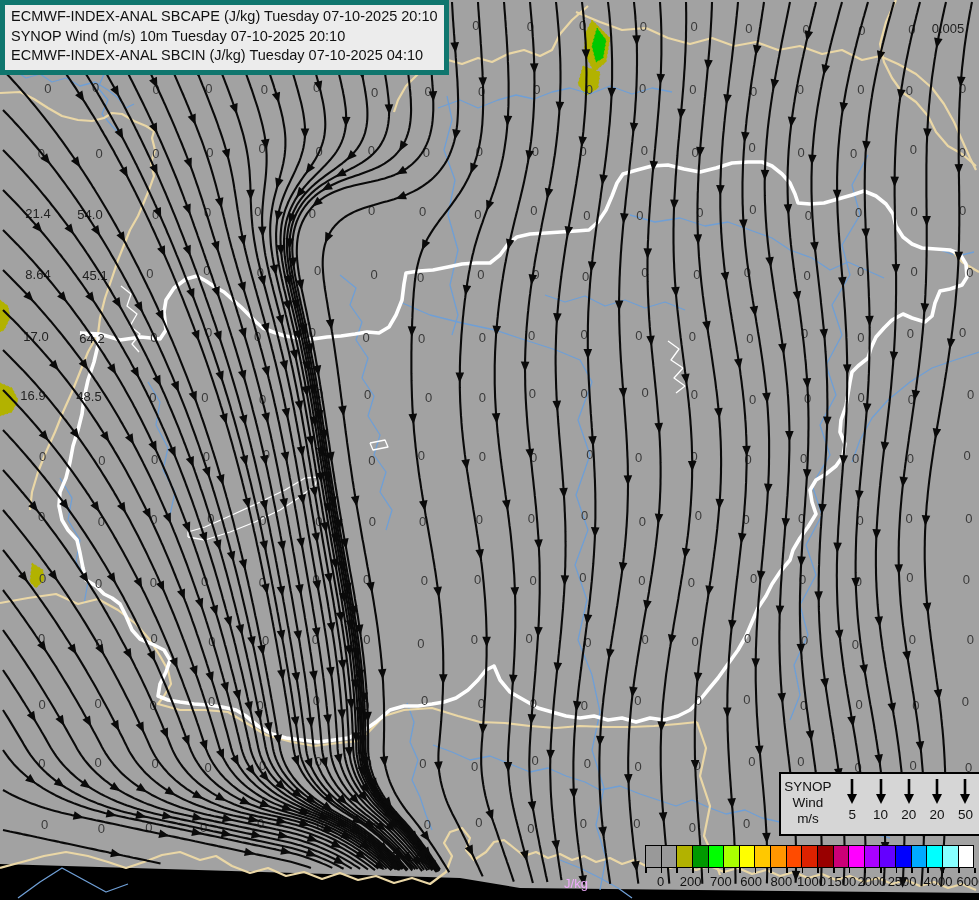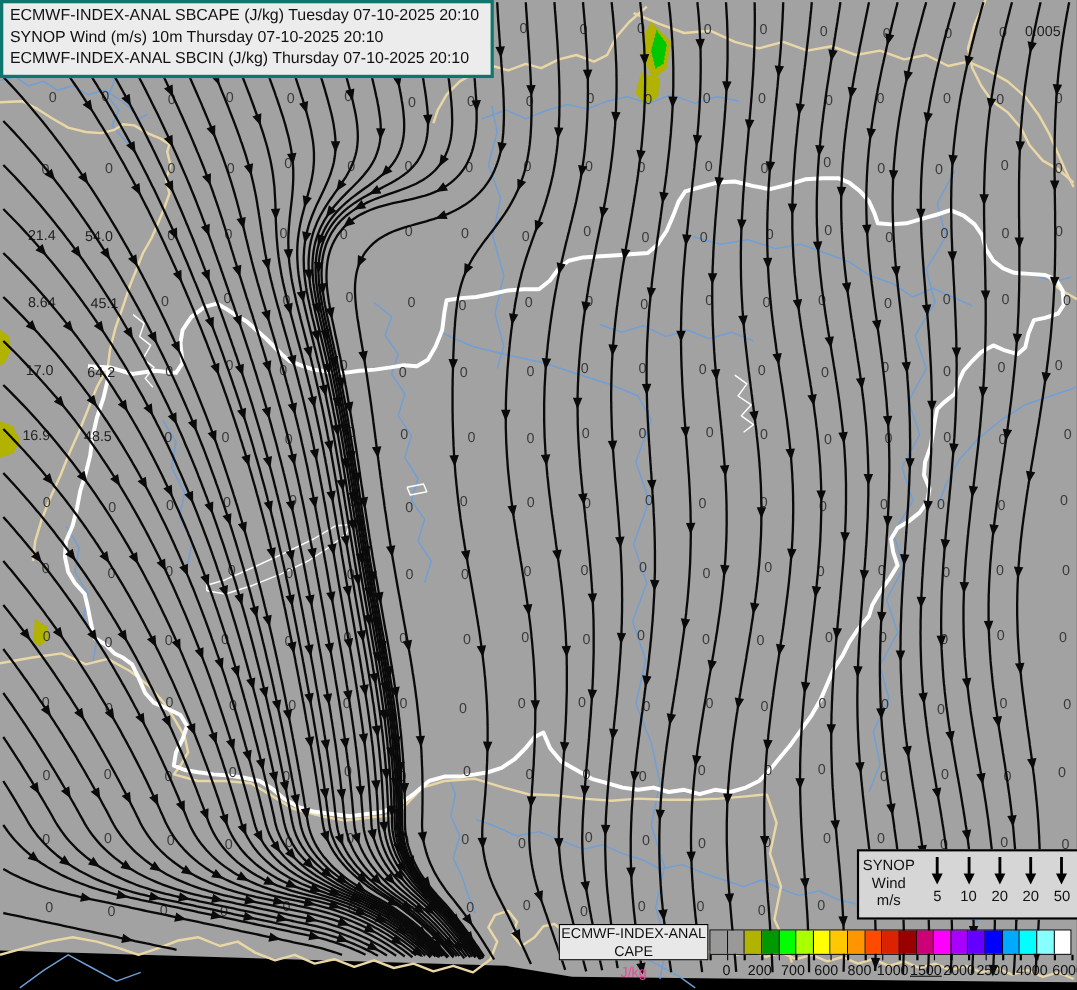--- a/index.html
+++ b/index.html
@@ -2,38 +2,38 @@
 <html><head>
 <meta charset="utf-8">
 <style>
   html,body{margin:0;padding:0;background:#888;}
   .stage{position:relative;width:979px;height:900px;overflow:hidden;background:#000;
          font-family:"Liberation Sans",sans-serif;}
   svg{position:absolute;left:0;top:0;}
   svg text{font-family:"Liberation Sans",sans-serif;}
 
   .title-box{position:absolute;left:0;top:0;width:449px;box-sizing:border-box;
-             background:#ececec;border:3px solid #0f766e;padding:2px 6px 4px 6px;}
+             background:#ececec;border:5px solid #0f766e;padding:2px 6px 4px 6px;}
   .title-box div{font-size:14.5px;line-height:19.5px;color:#111;white-space:nowrap;}
 
   .synop-box{position:absolute;left:779px;top:772px;width:236px;height:64px;box-sizing:border-box;
              background:#d6d6d6;border:2px solid #000;display:flex;}
   .synop-title{width:54px;padding-top:5px;text-align:center;}
   .synop-title div{font-size:13.5px;line-height:16px;color:#111;}
   .synop-arrows{flex:1;display:flex;justify-content:space-evenly;padding:4px 2px 2px 0;}
   .synop-col{display:flex;flex-direction:column;align-items:center;width:22px;}
   .synop-col svg{position:static;}
   .synop-speed{font-size:13.5px;color:#111;margin-top:2px;}
 
   .cape-legend{position:absolute;left:508px;top:838px;width:471px;height:62px;}
   .cape-label-box{position:absolute;left:0;top:2px;width:136px;height:33px;box-sizing:border-box;
                   background:#e8e8e8;border:1px solid #000;text-align:center;}
   .cape-label-box div{font-size:13px;line-height:15.5px;color:#111;}
   .cape-unit{position:absolute;left:0;top:38px;width:136px;text-align:center;
-             font-size:13px;color:#ec4899;}
+             font-size:13px;color:#f0abfc;}
   .cape-bar{position:absolute;left:137px;top:7px;width:329px;height:23px;display:flex;
             border:1px solid #000;box-sizing:border-box;}
   .cape-cell{flex:1;border-right:1.5px solid #000;}
   .cape-cell:last-child{border-right:none;}
   .cape-ticks{position:absolute;left:137px;top:30px;width:329px;height:6px;}
   .cape-tick{position:absolute;top:0;width:1.5px;height:5px;background:#000;}
   .cape-numbers{position:absolute;left:137px;top:36px;width:334px;height:16px;}
   .cape-num{position:absolute;top:0;transform:translateX(-50%);font-size:13px;color:#111;
             white-space:nowrap;}
 </style>
@@ -396,22 +396,22 @@
         <path d="M3,710 L 4.9,713 L 6.7,715.9 L 8.6,718.9 L 10.4,721.9 L 12.2,724.9 L 14,727.9 L 15.8,730.9 L 17.6,733.9 L 19.4,736.9 L 21.2,739.9 L 23,742.9 L 24.7,745.9 L 26.5,748.9 L 28.4,751.9 L 30.4,754.8 L 32.5,757.6 L 34.6,760.4 L 36.9,763 L 39.2,765.7 L 41.6,768.2 L 44.1,770.7 L 46.6,773.1 L 49.2,775.4 L 51.9,777.7 L 54.6,779.8 L 57.4,781.9 L 60.3,784 L 63.2,786 L 66.1,787.9 L 69.1,789.7 L 72.1,791.5 L 75.2,793.2 L 78.3,794.8 L 81.4,796.4 L 84.5,797.9 L 87.7,799.4 L 90.9,800.8 L 94.2,802.1 L 97.4,803.4 L 100.7,804.6 L 104,805.8 L 107.3,806.9 L 110.6,808 L 114,809 L 117.3,810 L 120.7,811 L 124.1,811.9 L 127.5,812.8 L 130.9,813.6 L 134.3,814.4 L 137.7,815.1 L 141.1,815.9 L 144.5,816.6 L 148,817.3 L 151.4,818.1 L 154.8,818.8 L 158.2,819.5 L 161.7,820.2 L 165.1,821 L 168.5,821.7 L 171.9,822.4 L 175.4,823.1 L 178.8,823.9 L 182.2,824.6 L 185.6,825.3 L 189,826.1 L 192.5,826.8 L 195.9,827.5 L 199.3,828.2 L 202.7,829 L 206.2,829.7 L 209.6,830.4 L 213,831.2 L 216.4,831.9 L 219.9,832.6 L 223.3,833.3 L 226.7,834.1 L 230.1,834.8 L 233.6,835.5 L 237,836.2 L 240.4,837 L 243.8,837.7 L 247.2,838.4 L 250.7,839.2 L 254.1,839.9 L 257.5,840.6 L 260.9,841.3 L 264.4,842.1 L 267.8,842.8 L 271.2,843.5 L 274.6,844.3 L 278.1,845 L 281.5,845.7 L 284.9,846.5 L 288.3,847.3 L 291.7,848.1 L 295.1,849 L 298.5,850 L 301.8,851 L 305.1,852 L 308.5,853.2 L 311.8,854.3 L 315,855.5 L 318.3,856.8 L 321.5,858.1 L 324.8,859.5 L 328,860.9 L 331.1,862.4 L 334.3,864 L 337.4,865.5 L 340.5,867.2 L 343.6,868.8" fill="none" stroke="#0a0a0a" stroke-width="2.1" stroke-linejoin="round"></path>
         <path d="M3,750 L 5,752.9 L 7,755.7 L 9.1,758.5 L 11.3,761.2 L 13.6,763.9 L 16,766.4 L 18.5,769 L 21,771.4 L 23.6,773.7 L 26.2,776 L 28.9,778.3 L 31.7,780.4 L 34.5,782.5 L 37.3,784.5 L 40.3,786.4 L 43.2,788.3 L 46.2,790.1 L 49.3,791.9 L 52.3,793.5 L 55.4,795.2 L 58.6,796.7 L 61.7,798.2 L 64.9,799.6 L 68.1,801 L 71.4,802.3 L 74.6,803.6 L 77.9,804.8 L 81.2,806 L 84.5,807.1 L 87.9,808.2 L 91.2,809.2 L 94.6,810.2 L 97.9,811.1 L 101.3,812 L 104.7,812.9 L 108.1,813.7 L 111.5,814.5 L 115,815.2 L 118.4,816 L 121.8,816.7 L 125.2,817.4 L 128.6,818.2 L 132.1,818.9 L 135.5,819.6 L 138.9,820.3 L 142.3,821.1 L 145.8,821.8 L 149.2,822.5 L 152.6,823.2 L 156,824 L 159.5,824.7 L 162.9,825.4 L 166.3,826.2 L 169.7,826.9 L 173.2,827.6 L 176.6,828.3 L 180,829.1 L 183.4,829.8 L 186.8,830.5 L 190.3,831.3 L 193.7,832 L 197.1,832.7 L 200.5,833.4 L 204,834.2 L 207.4,834.9 L 210.8,835.6 L 214.2,836.3 L 217.7,837.1 L 221.1,837.8 L 224.5,838.5 L 227.9,839.3 L 231.4,840 L 234.8,840.7 L 238.2,841.4 L 241.6,842.2 L 245,842.9 L 248.5,843.6 L 251.9,844.4 L 255.3,845.1 L 258.7,845.8 L 262.2,846.5 L 265.6,847.3 L 269,848 L 272.4,848.7 L 275.9,849.4 L 279.3,850.2 L 282.7,850.9 L 286.1,851.7 L 289.5,852.5 L 292.9,853.4 L 296.3,854.3 L 299.7,855.3 L 303,856.3 L 306.3,857.4 L 309.6,858.5 L 312.9,859.7 L 316.2,860.9 L 319.5,862.2 L 322.7,863.6 L 325.9,864.9 L 329.1,866.4 L 332.3,867.9" fill="none" stroke="#0a0a0a" stroke-width="2.1" stroke-linejoin="round"></path>
         <path d="M3,790 L 6,791.7 L 9.1,793.4 L 12.2,795 L 15.4,796.5 L 18.5,798 L 21.7,799.4 L 25,800.8 L 28.2,802.1 L 31.5,803.4 L 34.7,804.6 L 38,805.8 L 41.4,806.9 L 44.7,808 L 48,809 L 51.4,810 L 54.8,810.9 L 58.2,811.8 L 61.5,812.7 L 64.9,813.5 L 68.4,814.3 L 71.8,815.1 L 75.2,815.8 L 78.6,816.5 L 82,817.3 L 85.5,818 L 88.9,818.7 L 92.3,819.4 L 95.7,820.2 L 99.2,820.9 L 102.6,821.6 L 106,822.4 L 109.4,823.1 L 112.9,823.8 L 116.3,824.5 L 119.7,825.3 L 123.1,826 L 126.5,826.7 L 130,827.5 L 133.4,828.2 L 136.8,828.9 L 140.2,829.6 L 143.7,830.4 L 147.1,831.1 L 150.5,831.8 L 153.9,832.5 L 157.4,833.3 L 160.8,834 L 164.2,834.7 L 167.6,835.5 L 171.1,836.2 L 174.5,836.9 L 177.9,837.6 L 181.3,838.4 L 184.7,839.1 L 188.2,839.8 L 191.6,840.5 L 195,841.3 L 198.4,842 L 201.9,842.7 L 205.3,843.5 L 208.7,844.2 L 212.1,844.9 L 215.6,845.6 L 219,846.4 L 222.4,847.1 L 225.8,847.8 L 229.3,848.6 L 232.7,849.3 L 236.1,850 L 239.5,850.7 L 242.9,851.5 L 246.4,852.2 L 249.8,852.9 L 253.2,853.6 L 256.6,854.4 L 260.1,855.1 L 263.5,855.8 L 266.9,856.6 L 270.3,857.3 L 273.8,858 L 277.2,858.7 L 280.6,859.5 L 284,860.2 L 287.4,861 L 290.8,861.8 L 294.2,862.7 L 297.6,863.7 L 300.9,864.7 L 304.3,865.7 L 307.6,866.8 L 310.9,868" fill="none" stroke="#0a0a0a" stroke-width="2.1" stroke-linejoin="round"></path>
         <path d="M3,830 L 6.4,830.7 L 9.8,831.5 L 13.3,832.2 L 16.7,832.9 L 20.1,833.6 L 23.5,834.4 L 27,835.1 L 30.4,835.8 L 33.8,836.5 L 37.2,837.3 L 40.7,838 L 44.1,838.7 L 47.5,839.5 L 50.9,840.2 L 54.4,840.9 L 57.8,841.6 L 61.2,842.4 L 64.6,843.1 L 68,843.8 L 71.5,844.6 L 74.9,845.3 L 78.3,846 L 81.7,846.7 L 85.2,847.5 L 88.6,848.2 L 92,848.9 L 95.4,849.6 L 98.9,850.4 L 102.3,851.1 L 105.7,851.8 L 109.1,852.6 L 112.6,853.3 L 116,854 L 119.4,854.7 L 122.8,855.5 L 126.2,856.2 L 129.7,856.9 L 133.1,857.7 L 136.5,858.4 L 139.9,859.1 L 143.4,859.8 L 146.8,860.6 L 150.2,861.3 L 153.6,862 L 157.1,862.7 L 160.5,863.5" fill="none" stroke="#0a0a0a" stroke-width="2.1" stroke-linejoin="round"></path>
         <path d="M33.9,30.3 L23.9,24.8 L30.6,19.4 Z M84.4,101.7 L75.1,95.2 L82.3,90.5 Z M127.8,177.6 L119.1,170.3 L126.8,166.3 Z M165.2,256.7 L157.1,248.8 L164.9,245.3 Z M199.0,341.2 L191.3,332.8 L199.4,329.8 Z M226.5,424.2 L219.4,415.4 L227.6,412.9 Z M249.0,508.8 L242.3,499.6 L250.7,497.6 Z M267.3,594.3 L261.1,584.9 L269.5,583.2 Z M283.1,680.4 L277.1,670.8 L285.6,669.3 Z M298.6,766.3 L291.1,757.8 L299.2,755.0 Z M362.8,824.1 L351.7,822.0 L356.4,814.8 Z M79.5,63.7 L70.1,57.2 L77.3,52.6 Z M123.4,139.4 L114.6,132.1 L122.2,128.1 Z M161.2,218.2 L153.0,210.4 L160.9,206.9 Z M194.1,299.3 L186.3,291.0 L194.4,288.0 Z M222.8,382.0 L215.5,373.3 L223.7,370.6 Z M246.6,466.2 L239.8,457.1 L248.1,454.9 Z M265.9,551.5 L259.5,542.1 L267.9,540.3 Z M282.8,640.9 L276.7,631.3 L285.2,629.8 Z M296.5,727.3 L290.8,717.5 L299.3,716.3 Z M334.4,802.7 L323.7,798.9 L329.4,792.5 Z M402.5,857.2 L392.1,852.7 L398.3,846.7 Z M119.1,96.5 L110.3,89.4 L117.9,85.3 Z M157.6,175.1 L149.4,167.3 L157.2,163.8 Z M190.5,256.1 L182.8,247.9 L190.8,244.8 Z M221.0,341.9 L213.6,333.3 L221.7,330.6 Z M245.8,425.8 L239.0,416.8 L247.3,414.5 Z M266.0,510.9 L259.6,501.5 L268.0,499.7 Z M282.7,596.8 L276.6,587.3 L285.1,585.7 Z M297.4,683.1 L291.5,673.3 L300.0,672.0 Z M311.9,769.1 L304.3,760.7 L312.3,757.8 Z M374.9,828.5 L364.0,825.5 L369.2,818.7 Z M118.5,55.4 L109.7,48.2 L117.3,44.1 Z M157.3,133.8 L149.0,126.1 L156.8,122.5 Z M190.3,214.8 L182.6,206.4 L190.7,203.5 Z M219.1,297.5 L211.6,288.9 L219.8,286.1 Z M245.0,381.0 L238.0,372.1 L246.3,369.7 Z M266.4,465.8 L259.9,456.6 L268.3,454.7 Z M283.6,551.6 L277.4,542.1 L285.9,540.5 Z M299.4,641.2 L293.5,631.6 L301.9,630.2 Z M311.6,727.9 L306.1,717.9 L314.6,717.0 Z M347.3,804.4 L336.7,800.3 L342.7,794.1 Z M412.4,862.6 L402.2,857.5 L408.7,851.8 Z M157.5,88.1 L149.1,80.4 L156.9,76.8 Z M191.5,168.7 L183.7,160.4 L191.8,157.4 Z M218.4,252.0 L211.2,243.2 L219.4,240.7 Z M245.5,338.8 L238.4,330.0 L246.6,327.5 Z M268.0,423.4 L261.4,414.2 L269.8,412.2 Z M285.6,509.1 L279.5,499.6 L287.9,498.0 Z M301.1,595.2 L295.1,585.6 L303.6,584.1 Z M314.8,681.6 L309.1,671.8 L317.7,670.6 Z M326.6,768.2 L319.4,759.3 L327.7,756.9 Z M386.1,831.0 L375.4,827.4 L381.0,820.9 Z M160.8,44.7 L152.4,37.0 L160.2,33.4 Z M195.6,125.0 L187.7,116.8 L195.7,113.6 Z M221.7,208.4 L215.0,199.2 L223.4,197.2 Z M244.8,292.8 L237.6,283.9 L245.9,281.5 Z M268.4,377.0 L261.6,367.9 L270.0,365.8 Z M287.0,462.5 L280.7,453.0 L289.2,451.4 Z M302.5,548.6 L296.5,539.0 L304.9,537.5 Z M317.8,638.3 L311.9,628.6 L320.4,627.3 Z M328.5,725.2 L323.2,715.1 L331.8,714.3 Z M359.4,804.1 L349.1,799.3 L355.4,793.4 Z M421.1,865.7 L411.2,860.2 L417.9,854.8 Z M199.4,77.4 L191.4,69.4 L199.3,66.1 Z M228.7,159.8 L221.8,150.8 L230.1,148.5 Z M244.3,245.9 L237.9,236.5 L246.3,234.7 Z M268.0,333.7 L261.1,324.7 L269.4,322.5 Z M287.9,418.9 L281.6,409.5 L290.0,407.8 Z M303.6,505.0 L297.6,495.4 L306.0,493.9 Z M318.6,591.2 L312.5,581.6 L321.0,580.1 Z M331.7,677.7 L326.1,667.8 L334.6,666.7 Z M340.3,764.7 L334.0,755.3 L342.5,753.5 Z M395.1,831.5 L384.6,827.4 L390.5,821.2 Z M237.0,114.3 L229.5,105.8 L237.6,103.0 Z M250.8,200.2 L246.2,189.9 L254.8,189.6 Z M264.6,286.4 L257.8,277.3 L266.1,275.2 Z M286.2,371.2 L279.6,361.9 L288.0,360.0 Z M302.8,457.1 L296.7,447.5 L305.2,446.0 Z M317.5,543.3 L311.5,533.7 L319.9,532.3 Z M332.6,633.1 L326.8,623.4 L335.3,622.0 Z M342.5,720.0 L337.4,709.8 L346.0,709.2 Z M367.5,801.4 L357.7,795.7 L364.5,790.5 Z M426.7,865.6 L416.9,859.8 L423.8,854.7 Z M243.1,65.7 L235.4,57.4 L243.5,54.4 Z M266.5,149.8 L260.9,139.9 L269.5,138.8 Z M262.8,237.1 L257.9,226.8 L266.5,226.4 Z M282.5,325.8 L275.8,316.7 L284.1,314.6 Z M300.9,411.4 L294.8,401.8 L303.2,400.2 Z M315.6,497.6 L309.6,488.0 L318.1,486.6 Z M330.4,583.9 L324.3,574.2 L332.8,572.8 Z M343.5,670.4 L337.9,660.5 L346.5,659.4 Z M349.7,757.6 L344.6,747.5 L353.2,746.8 Z M398.6,828.3 L388.1,823.9 L394.2,817.9 Z M279.0,103.1 L271.9,94.3 L280.1,91.8 Z M276.5,188.9 L275.2,177.6 L283.5,180.0 Z M276.1,275.3 L269.7,265.9 L278.2,264.2 Z M296.3,360.5 L289.9,351.1 L298.3,349.3 Z M312.0,446.5 L306.0,436.9 L314.5,435.5 Z M326.3,532.9 L320.3,523.2 L328.8,521.8 Z M341.6,622.6 L335.7,612.9 L344.2,611.5 Z M351.6,709.5 L346.5,699.3 L355.1,698.7 Z M369.0,793.6 L360.0,786.8 L367.4,782.4 Z M426.4,859.6 L416.6,853.8 L423.5,848.6 Z M286.8,53.8 L279.6,45.1 L287.8,42.5 Z M305.0,139.0 L300.7,128.5 L309.3,128.5 Z M276.8,221.4 L274.7,210.3 L283.2,212.0 Z M289.5,311.1 L282.8,301.9 L291.2,299.8 Z M307.4,396.7 L301.3,387.1 L309.8,385.6 Z M321.6,483.0 L315.7,473.3 L324.2,472.0 Z M336.2,569.3 L330.2,559.7 L338.7,558.2 Z M349.9,655.7 L344.3,645.9 L352.8,644.7 Z M356.3,742.9 L351.7,732.6 L360.3,732.3 Z M393.9,818.9 L383.5,814.5 L389.6,808.4 Z M320.7,91.7 L313.9,82.6 L322.2,80.4 Z M305.6,174.0 L308.0,162.9 L315.1,167.8 Z M281.3,255.4 L276.3,245.2 L284.9,244.7 Z M299.8,340.9 L293.3,331.6 L301.7,329.8 Z M315.5,427.0 L309.6,417.3 L318.1,415.9 Z M329.4,513.4 L323.4,503.7 L331.9,502.3 Z M344.9,603.1 L338.9,593.4 L347.4,592.0 Z M356.2,689.8 L351.0,679.7 L359.6,679.0 Z M364.6,776.5 L357.4,767.8 L365.6,765.2 Z M418.4,845.1 L408.4,839.6 L415.1,834.2 Z M331.2,41.5 L324.5,32.2 L332.9,30.2 Z M345.9,127.3 L341.9,116.7 L350.5,116.9 Z M296.2,197.7 L299.0,186.7 L305.9,191.9 Z M290.0,286.0 L283.7,276.6 L292.1,274.9 Z M308.5,371.6 L302.3,362.1 L310.8,360.4 Z M322.7,457.9 L316.8,448.2 L325.3,446.9 Z M336.9,544.2 L330.9,534.6 L339.4,533.2 Z M351.5,630.5 L345.7,620.8 L354.2,619.5 Z M360.0,717.5 L355.2,707.3 L363.8,706.8 Z M380.4,800.6 L371.0,794.2 L378.2,789.5 Z M437.7,871.1 L428.3,864.8 L435.4,860.0 Z M363.1,79.5 L356.8,70.1 L365.3,68.4 Z M346.4,160.4 L350.7,149.9 L356.8,155.9 Z M289.0,223.7 L288.5,212.4 L296.6,215.3 Z M297.9,310.1 L291.4,300.8 L299.8,298.9 Z M314.8,395.9 L308.8,386.3 L317.3,384.8 Z M328.4,482.4 L322.5,472.7 L331.0,471.3 Z M343.7,572.1 L337.6,562.5 L346.1,561.0 Z M357.1,658.5 L351.5,648.6 L360.1,647.6 Z M362.4,745.8 L357.9,735.4 L366.5,735.3 Z M400.8,821.6 L390.4,817.1 L396.5,811.1 Z M389.3,114.9 L384.6,104.5 L393.2,104.2 Z M335.4,176.7 L342.8,168.1 L346.7,175.8 Z M289.3,248.9 L285.5,238.2 L294.1,238.6 Z M305.4,334.8 L299.0,325.4 L307.4,323.6 Z M320.7,421.0 L314.8,411.3 L323.3,409.9 Z M334.2,507.4 L328.2,497.7 L336.7,496.3 Z M349.2,593.6 L343.1,584.0 L351.6,582.5 Z M361.0,680.3 L355.7,670.2 L364.3,669.4 Z M366.3,767.5 L360.3,757.9 L368.7,756.4 Z M418.2,841.3 L408.3,835.9 L415.0,830.5 Z M407.3,66.6 L401.7,56.7 L410.2,55.6 Z M399.1,151.5 L400.7,140.3 L408.1,144.6 Z M321.6,190.6 L328.7,181.8 L332.9,189.3 Z M293.8,268.2 L288.4,258.2 L297.0,257.3 Z M311.4,353.9 L305.2,344.4 L313.6,342.8 Z M325.5,440.3 L319.7,430.5 L328.2,429.2 Z M339.9,530.1 L333.9,520.5 L342.4,519.0 Z M354.8,616.3 L348.9,606.7 L357.4,605.3 Z M364.4,703.3 L359.5,693.1 L368.0,692.5 Z M376.7,788.9 L368.4,781.2 L376.2,777.5 Z M430.8,857.5 L421.2,851.4 L428.2,846.4 Z M433.4,101.7 L428.6,91.4 L437.2,91.0 Z M396.0,174.6 L403.0,165.7 L407.3,173.2 Z M312.0,206.7 L317.3,196.7 L322.9,203.3 Z M301.9,290.3 L295.7,280.8 L304.2,279.2 Z M318.8,376.1 L312.7,366.5 L321.2,365.1 Z M331.9,462.6 L326.1,452.9 L334.6,451.6 Z M346.2,549.0 L340.1,539.4 L348.6,537.9 Z M360.7,635.2 L354.9,625.5 L363.4,624.2 Z M367.9,722.4 L363.3,712.1 L371.9,711.8 Z M391.8,807.6 L382.2,801.7 L389.1,796.6 Z M455.5,52.9 L450.4,42.7 L459.0,42.1 Z M454.8,140.1 L452.3,129.0 L460.8,130.5 Z M395.6,198.9 L403.9,191.1 L406.9,199.2 Z M324.9,243.2 L325.4,231.8 L333.2,235.5 Z M331.7,329.9 L325.8,320.3 L334.3,318.9 Z M343.7,416.6 L338.1,406.7 L346.7,405.6 Z M356.8,506.7 L350.9,497.0 L359.4,495.6 Z M372.2,592.8 L366.1,583.2 L374.6,581.7 Z M382.9,679.6 L377.9,669.4 L386.4,668.8 Z M385.2,767.0 L379.7,757.1 L388.2,756.0 Z M429.7,841.5 L420.1,835.4 L427.2,830.4 Z M483.1,87.8 L478.4,77.5 L487.0,77.2 Z M470.5,173.7 L470.3,162.4 L478.3,165.5 Z M421.8,250.3 L422.4,239.0 L430.2,242.7 Z M411.7,336.9 L407.7,326.3 L416.3,326.6 Z M413.5,424.4 L408.5,414.2 L417.1,413.6 Z M425.0,511.1 L419.0,501.4 L427.5,500.0 Z M439.0,597.4 L433.3,587.6 L441.9,586.5 Z M443.1,684.8 L439.0,674.2 L447.6,674.3 Z M439.0,772.1 L434.1,761.9 L442.7,761.3 Z M473.2,856.0 L464.8,848.3 L472.6,844.6 Z M507.3,126.3 L503.7,115.6 L512.3,116.1 Z M486.6,211.0 L486.1,199.7 L494.2,202.6 Z M465.4,295.7 L462.7,284.7 L471.2,285.9 Z M459.7,382.9 L455.5,372.4 L464.1,372.5 Z M467.0,470.1 L461.3,460.2 L469.8,459.1 Z M481.1,560.0 L475.4,550.1 L483.9,549.0 Z M486.7,647.2 L482.3,636.7 L490.9,636.7 Z M482.5,734.6 L478.9,723.8 L487.5,724.4 Z M492.8,820.6 L485.4,812.0 L493.6,809.3 Z M534.4,73.8 L529.9,63.5 L538.5,63.2 Z M528.2,161.0 L525.5,150.0 L534.0,151.3 Z M508.0,249.7 L506.0,238.5 L514.4,240.4 Z M496.0,336.3 L492.5,325.5 L501.1,326.2 Z M496.8,423.7 L491.7,413.6 L500.3,413.0 Z M507.7,510.6 L502.0,500.7 L510.6,499.6 Z M515.2,597.7 L510.5,587.4 L519.1,587.0 Z M512.7,685.1 L509.0,674.4 L517.6,674.9 Z M508.3,772.5 L503.7,762.1 L512.3,761.9 Z M527.0,861.4 L520.2,852.3 L528.5,850.1 Z M559.3,112.3 L555.6,101.6 L564.2,102.0 Z M547.1,198.9 L544.8,187.8 L553.3,189.4 Z M531.3,284.9 L528.6,273.9 L537.1,275.2 Z M525.0,372.1 L520.8,361.6 L529.4,361.7 Z M530.9,459.4 L525.5,449.4 L534.1,448.5 Z M539.1,550.0 L534.2,539.8 L542.8,539.3 Z M537.9,637.5 L534.2,626.7 L542.8,627.2 Z M531.1,724.7 L527.6,713.9 L536.2,714.5 Z M533.4,811.9 L527.7,802.1 L536.2,800.9 Z M586.3,59.8 L581.6,49.5 L590.2,49.2 Z M581.6,147.1 L578.5,136.2 L587.0,137.2 Z M567.1,237.0 L564.6,225.9 L573.1,227.3 Z M556.7,323.8 L553.1,313.0 L561.7,313.6 Z M557.4,411.2 L552.5,401.0 L561.1,400.5 Z M564.2,498.5 L559.2,488.3 L567.8,487.7 Z M564.5,585.9 L560.7,575.2 L569.2,575.6 Z M556.8,673.1 L553.6,662.2 L562.1,663.1 Z M550.2,760.3 L546.3,749.7 L554.9,750.0 Z M557.1,851.0 L551.4,841.1 L559.9,840.0 Z M611.4,98.3 L607.5,87.7 L616.1,88.0 Z M602.2,185.3 L599.4,174.3 L607.9,175.5 Z M591.1,272.1 L587.9,261.2 L596.4,262.1 Z M588.0,359.5 L583.5,349.1 L592.1,348.9 Z M593.2,446.8 L588.2,436.6 L596.7,436.1 Z M594.9,537.8 L590.9,527.1 L599.5,527.4 Z M586.8,624.9 L583.8,613.9 L592.3,615.0 Z M576.2,711.7 L573.0,700.8 L581.6,701.7 Z M574.0,799.1 L569.3,788.8 L577.9,788.5 Z M584.3,886.0 L578.4,876.3 L586.9,874.9 Z M636.9,45.9 L632.2,35.6 L640.8,35.2 Z M633.1,133.3 L629.8,122.4 L638.3,123.2 Z M623.4,223.7 L620.1,212.9 L628.7,213.7 Z M619.1,311.1 L614.8,300.6 L623.4,300.6 Z M623.8,398.5 L618.7,388.3 L627.2,387.7 Z M628.0,485.8 L623.6,475.4 L632.2,475.3 Z M621.9,573.1 L618.9,562.1 L627.4,563.1 Z M608.7,659.6 L606.1,648.5 L614.6,649.8 Z M599.7,746.5 L596.0,735.8 L604.5,736.3 Z M603.7,837.4 L598.3,827.4 L606.9,826.5 Z M660.3,84.4 L656.5,73.8 L665.1,74.2 Z M652.9,171.6 L649.6,160.8 L658.1,161.6 Z M647.5,258.9 L643.5,248.3 L652.1,248.5 Z M651.5,346.3 L646.3,336.2 L654.8,335.5 Z M659.5,433.4 L654.4,423.3 L663.0,422.7 Z M658.2,524.3 L654.7,513.5 L663.3,514.2 Z M645.7,610.9 L643.2,599.8 L651.7,601.3 Z M632.1,697.4 L629.2,686.4 L637.7,687.5 Z M628.6,784.7 L624.0,774.3 L632.6,774.1 Z M636.8,871.8 L631.3,861.9 L639.8,860.8 Z M680.6,119.3 L677.2,108.5 L685.8,109.2 Z M673.9,210.1 L670.1,199.4 L678.7,199.7 Z M676.3,297.5 L671.1,287.3 L679.7,286.7 Z M686.7,384.3 L681.1,374.5 L689.6,373.4 Z M692.2,471.6 L687.9,461.1 L696.5,461.1 Z M684.7,558.7 L681.9,547.7 L690.4,548.9 Z M670.5,645.0 L667.9,634.0 L676.4,635.4 Z M661.1,732.0 L657.4,721.3 L666.0,721.7 Z M663.8,822.9 L658.7,812.8 L667.3,812.1 Z M707.6,70.3 L704.2,59.5 L712.8,60.3 Z M699.6,157.5 L696.1,146.7 L704.7,147.3 Z M698.3,244.9 L693.6,234.6 L702.1,234.3 Z M708.0,331.8 L702.2,322.1 L710.7,320.8 Z M719.4,418.6 L714.1,408.5 L722.7,407.7 Z M719.1,509.5 L715.5,498.7 L724.1,499.3 Z M708.1,596.3 L705.4,585.3 L713.9,586.5 Z M697.1,683.1 L693.8,672.2 L702.4,673.0 Z M695.4,770.5 L690.8,760.1 L699.3,759.9 Z M701.0,857.8 L696.1,847.6 L704.7,847.0 Z M726.3,104.8 L723.3,93.9 L731.8,94.9 Z M720.2,195.6 L716.1,185.0 L724.7,185.2 Z M726.3,282.8 L720.7,272.9 L729.2,271.8 Z M739.9,369.2 L734.0,359.5 L742.5,358.2 Z M746.7,456.4 L742.2,446.0 L750.8,445.8 Z M741.2,543.7 L738.0,532.8 L746.6,533.7 Z M731.3,630.6 L728.1,619.7 L736.6,620.6 Z M727.4,718.0 L723.0,707.5 L731.6,707.5 Z M732.4,808.8 L727.3,798.7 L735.9,798.1 Z M755.6,55.8 L753.0,44.8 L761.5,46.1 Z M744.4,142.6 L741.1,131.8 L749.6,132.5 Z M743.9,230.0 L739.0,219.8 L747.6,219.3 Z M755.5,316.7 L749.6,307.1 L758.1,305.7 Z M767.3,403.4 L762.1,393.3 L770.7,392.5 Z M767.7,494.3 L764.0,483.6 L772.6,484.1 Z M760.2,581.5 L756.9,570.6 L765.5,571.4 Z M755.6,668.8 L751.4,658.3 L760.0,658.4 Z M760.1,756.2 L754.9,746.1 L763.5,745.4 Z M766.9,843.4 L762.1,833.1 L770.7,832.7 Z M773.1,89.9 L770.6,78.8 L779.1,80.2 Z M764.7,180.4 L760.7,169.8 L769.3,170.0 Z M770.9,267.6 L765.3,257.8 L773.8,256.7 Z M783.8,354.2 L778.1,344.3 L786.6,343.2 Z M789.5,441.4 L785.1,430.9 L793.7,430.9 Z M785.0,528.8 L781.6,518.0 L790.1,518.6 Z M779.6,616.1 L775.7,605.5 L784.3,605.8 Z M782.5,703.5 L777.4,693.4 L786.0,692.7 Z M792.6,793.9 L787.2,784.0 L795.8,783.1 Z M795.7,881.3 L791.7,870.7 L800.3,870.9 Z M806.5,41.4 L804.7,30.2 L813.1,32.1 Z M790.8,127.4 L787.8,116.4 L796.4,117.5 Z M788.4,214.8 L783.7,204.5 L792.2,204.1 Z M798.4,301.7 L792.7,291.9 L801.2,290.7 Z M807.6,388.7 L802.6,378.5 L811.2,377.9 Z M806.7,479.6 L802.9,468.9 L811.5,469.4 Z M801.0,566.9 L797.3,556.2 L805.9,556.7 Z M801.3,654.4 L796.5,644.1 L805.1,643.7 Z M811.5,741.3 L805.7,731.5 L814.2,730.3 Z M821.0,828.2 L816.1,818.0 L824.7,817.5 Z M823.5,75.2 L821.6,64.0 L830.0,65.9 Z M811.8,165.3 L808.1,154.6 L816.6,155.1 Z M815.4,252.7 L810.1,242.6 L818.7,241.8 Z M824.7,339.7 L819.5,329.6 L828.0,328.8 Z M827.0,427.1 L823.0,416.5 L831.6,416.7 Z M821.8,514.4 L818.2,503.7 L826.8,504.3 Z M818.7,601.9 L814.3,591.4 L822.9,591.3 Z M826.0,689.0 L820.3,679.2 L828.9,678.0 Z M839.7,779.0 L834.0,769.1 L842.6,768.0 Z M844.4,866.3 L840.2,855.7 L848.8,855.8 Z M842.2,113.0 L839.6,101.9 L848.1,103.3 Z M837.2,200.2 L832.8,189.8 L841.4,189.7 Z M843.2,287.5 L838.0,277.4 L846.6,276.7 Z M847.3,374.9 L842.9,364.4 L851.5,364.3 Z M843.0,465.7 L839.5,454.9 L848.1,455.6 Z M837.2,553.0 L833.3,542.4 L841.9,542.7 Z M840.1,640.4 L834.9,630.4 L843.4,629.6 Z M853.3,726.9 L847.2,717.3 L855.7,715.8 Z M864.4,813.7 L859.3,803.5 L867.9,802.9 Z M878.7,61.5 L876.9,50.3 L885.2,52.3 Z M865.7,151.5 L862.2,140.7 L870.7,141.4 Z M866.2,239.0 L861.4,228.7 L870.0,228.3 Z M869.6,326.4 L865.2,316.0 L873.8,315.8 Z M866.4,413.8 L862.9,403.0 L871.5,403.7 Z M858.5,501.0 L855.1,490.1 L863.7,490.9 Z M855.9,588.4 L851.4,578.0 L860.0,577.8 Z M865.3,675.3 L859.4,665.6 L867.9,664.3 Z M880.1,765.1 L874.4,755.3 L882.9,754.1 Z M885.0,852.4 L880.8,841.9 L889.4,841.9 Z M899.8,99.9 L897.1,88.9 L905.6,90.1 Z M894.6,187.2 L890.4,176.6 L899.0,176.7 Z M896.1,274.6 L891.6,264.2 L900.2,264.1 Z M893.2,362.1 L889.7,351.3 L898.2,351.9 Z M883.7,452.6 L880.7,441.6 L889.2,442.6 Z M876.2,539.7 L872.4,529.0 L881.0,529.4 Z M879.8,627.1 L874.5,617.1 L883.0,616.2 Z M893.5,713.5 L887.5,703.9 L896.0,702.4 Z M903.7,800.3 L898.7,790.1 L907.3,789.6 Z M902.5,887.8 L898.8,877.1 L907.4,877.6 Z M936.4,48.5 L934.1,37.4 L942.6,39.0 Z M927.0,139.0 L923.2,128.3 L931.8,128.7 Z M926.7,226.5 L922.3,216.0 L930.9,215.9 Z M924.2,313.9 L920.6,303.1 L929.2,303.7 Z M914.4,400.8 L911.6,389.8 L920.1,391.0 Z M902.6,487.5 L899.5,476.6 L908.0,477.6 Z M899.0,574.9 L894.4,564.5 L903.0,564.3 Z M908.2,661.8 L902.3,652.1 L910.9,650.8 Z M921.1,751.9 L915.7,741.9 L924.2,741.0 Z M923.9,839.3 L919.8,828.7 L928.4,828.9 Z M960.5,87.2 L957.0,76.4 L965.6,77.0 Z M958.9,174.6 L954.5,164.2 L963.1,164.1 Z M958.4,262.1 L954.5,251.5 L963.1,251.8 Z M949.7,349.2 L946.9,338.2 L955.4,339.3 Z M935.2,439.0 L932.7,427.9 L941.2,429.3 Z M925.3,525.9 L921.7,515.1 L930.3,515.7 Z M928.0,613.3 L922.7,603.2 L931.3,602.4 Z M939.3,700.0 L933.7,690.2 L942.2,689.1 Z M945.5,787.3 L941.0,776.8 L949.6,776.7 Z M942.0,874.7 L938.4,863.9 L947.0,864.5 Z M80.3,167.4 L70.9,161.1 L78.0,156.3 Z M125.2,242.5 L116.4,235.3 L123.9,231.2 Z M163.6,321.1 L155.4,313.3 L163.2,309.7 Z M196.4,402.2 L188.7,393.8 L196.8,390.8 Z M223.3,485.4 L216.2,476.6 L224.4,474.1 Z M245.3,570.1 L238.7,560.9 L247.0,558.9 Z M263.4,655.7 L257.2,646.2 L265.6,644.6 Z M279.4,745.3 L273.5,735.6 L282.0,734.2 Z M333.0,810.7 L321.8,808.7 L326.4,801.4 Z M402.2,863.5 L391.8,859.0 L397.9,853.0 Z M50.3,164.2 L40.4,158.7 L47.1,153.3 Z M100.2,236.1 L91.0,229.5 L98.2,224.9 Z M142.7,312.5 L134.1,305.1 L141.7,301.2 Z M178.8,392.2 L170.8,384.1 L178.8,380.8 Z M209.6,477.8 L202.2,469.2 L210.4,466.5 Z M233.7,561.9 L226.9,552.9 L235.2,550.7 Z M253.6,647.1 L247.2,637.8 L255.6,636.0 Z M270.2,733.0 L264.1,723.5 L272.6,721.9 Z M316.3,803.4 L305.2,800.8 L310.2,793.8 Z M388.7,852.0 L378.0,848.3 L383.7,841.8 Z M74.0,234.5 L64.4,228.5 L71.3,223.5 Z M121.0,308.3 L112.0,301.3 L119.5,297.0 Z M160.8,386.2 L152.5,378.4 L160.3,374.8 Z M193.5,467.3 L185.8,458.9 L193.9,456.0 Z M220.2,550.6 L213.1,541.7 L221.4,539.3 Z M242.2,635.3 L235.6,626.1 L244.0,624.1 Z M260.6,720.8 L254.3,711.4 L262.7,709.7 Z M302.5,797.7 L291.6,794.7 L296.9,787.9 Z M376.9,843.6 L365.9,840.6 L371.2,833.8 Z M42.4,232.6 L32.2,227.5 L38.7,221.8 Z M94.7,302.7 L85.2,296.4 L92.4,291.5 Z M139.1,378.0 L130.4,370.8 L138.0,366.7 Z M175.6,457.5 L167.6,449.5 L175.5,446.2 Z M206.4,543.1 L199.0,534.5 L207.2,531.8 Z M230.7,627.2 L223.8,618.1 L232.1,615.9 Z M250.9,712.3 L244.4,703.0 L252.8,701.1 Z M285.7,789.9 L275.1,785.9 L281.0,779.6 Z M361.3,833.8 L350.2,831.7 L354.8,824.5 Z M66.9,302.2 L57.1,296.6 L63.8,291.3 Z M116.2,374.4 L107.1,367.7 L114.4,363.2 Z M156.8,451.9 L148.4,444.2 L156.2,440.6 Z M189.8,532.9 L182.1,524.6 L190.2,521.6 Z M216.9,616.1 L209.8,607.3 L218.0,604.8 Z M239.4,700.7 L232.7,691.5 L241.1,689.4 Z M269.1,781.6 L259.1,776.2 L265.7,770.8 Z M347.5,827.0 L336.2,825.8 L340.4,818.2 Z M33.6,301.6 L23.3,296.8 L29.6,291.0 Z M88.3,369.9 L78.7,363.8 L85.6,358.8 Z M133.8,444.5 L125.0,437.4 L132.6,433.3 Z M170.9,523.7 L162.9,515.7 L170.8,512.4 Z M202.4,609.1 L195.0,600.5 L203.2,597.8 Z M227.4,692.9 L220.5,683.9 L228.8,681.7 Z M255.0,775.3 L245.6,768.9 L252.7,764.2 Z M329.5,819.7 L318.1,819.5 L321.5,811.6 Z M399.7,871.1 L389.2,866.7 L395.3,860.6 Z M58.9,370.6 L48.9,365.3 L55.5,359.8 Z M109.3,442.1 L100.1,435.5 L107.3,430.9 Z M150.8,519.1 L142.3,511.5 L150.1,507.8 Z M184.7,599.7 L177.0,591.4 L185.0,588.4 Z M212.7,682.6 L205.5,673.8 L213.7,671.3 Z M238.8,766.0 L230.3,758.4 L238.0,754.6 Z M310.0,814.1 L298.6,814.2 L301.8,806.2 Z M387.2,861.1 L376.4,857.4 L382.1,850.9 Z M79.5,439.0 L69.8,433.1 L76.8,428.0 Z M125.9,513.1 L117.0,506.0 L124.5,501.8 Z M164.2,591.7 L156.1,583.9 L163.9,580.4 Z M196.9,676.6 L189.4,668.1 L197.5,665.3 Z M223.9,759.8 L216.0,751.7 L224.0,748.5 Z M292.7,810.6 L281.3,811.0 L284.3,802.9 Z M370.5,849.5 L359.5,846.8 L364.5,839.9 Z M48.7,441.0 L38.7,435.6 L45.3,430.1 Z M99.6,512.1 L90.3,505.6 L97.5,500.9 Z M142.2,588.5 L133.6,581.1 L141.3,577.2 Z M177.4,668.6 L169.5,660.4 L177.5,657.2 Z M206.7,751.0 L199.4,742.3 L207.5,739.7 Z M270.7,807.0 L259.3,806.9 L262.7,799.0 Z M351.7,839.2 L340.5,837.7 L344.8,830.2 Z M68.8,509.8 L59.1,503.9 L66.1,498.8 Z M115.8,583.6 L106.8,576.6 L114.2,572.3 Z M155.2,661.7 L146.9,653.9 L154.7,650.3 Z M189.2,746.0 L181.6,737.7 L189.6,734.7 Z M250.7,804.6 L239.4,804.1 L243.1,796.3 Z M333.7,832.1 L322.3,831.7 L325.9,823.8 Z M38.1,511.7 L28.2,506.2 L34.9,500.8 Z M88.5,583.1 L79.2,576.6 L86.5,572.0 Z M131.7,659.2 L123.0,651.9 L130.7,647.9 Z M168.0,738.8 L159.9,730.8 L167.9,727.5 Z M226.2,800.9 L214.9,799.7 L219.0,792.1 Z M310.0,825.4 L298.7,826.4 L301.3,818.2 Z M384.7,870.1 L373.8,866.7 L379.4,860.1 Z M57.6,580.9 L48.0,574.8 L55.0,569.8 Z M104.1,654.9 L95.2,648.0 L102.6,643.7 Z M144.0,732.8 L135.6,725.1 L143.4,721.5 Z M203.3,798.8 L192.0,797.4 L196.2,789.9 Z M287.2,822.6 L276.0,824.6 L277.8,816.2 Z M366.2,859.0 L355.1,856.6 L359.9,849.5 Z M27.7,582.1 L18.0,576.2 L24.9,571.1 Z M76.6,654.6 L67.4,648.0 L74.7,643.4 Z M119.2,731.0 L110.6,723.7 L118.2,719.7 Z M175.7,795.4 L164.5,793.6 L169.0,786.3 Z M259.1,821.0 L247.9,823.0 L249.7,814.6 Z M341.9,847.9 L330.6,847.0 L334.5,839.3 Z M46.4,651.7 L37.1,645.3 L44.2,640.6 Z M91.3,726.8 L82.4,719.7 L90.0,715.6 Z M147.0,792.3 L135.9,790.2 L140.6,783.0 Z M233.2,820.2 L222.0,822.2 L223.8,813.8 Z M318.0,841.3 L306.6,841.8 L309.6,833.7 Z M64.4,726.0 L55.4,719.1 L62.9,714.8 Z M120.6,791.3 L109.5,789.1 L114.2,781.9 Z M203.2,818.9 L192.0,820.9 L193.8,812.5 Z M288.8,837.1 L277.6,839.1 L279.4,830.7 Z M35.9,722.0 L26.8,715.2 L34.1,710.8 Z M91.0,788.4 L80.0,785.9 L84.9,778.8 Z M173.0,817.6 L161.9,819.6 L163.6,811.2 Z M262.0,836.5 L250.9,838.5 L252.7,830.1 Z M344.6,864.2 L333.3,863.2 L337.3,855.6 Z M64.7,787.2 L53.7,784.6 L58.7,777.6 Z M146.5,817.0 L135.3,819.0 L137.1,810.6 Z M232.1,835.2 L220.9,837.2 L222.7,828.8 Z M316.9,856.2 L305.6,856.7 L308.5,848.6 Z M36.0,783.8 L25.1,780.7 L30.4,773.9 Z M116.9,815.7 L105.7,817.6 L107.6,809.2 Z M202.5,833.9 L191.3,835.9 L193.1,827.5 Z M291.5,852.9 L280.3,854.8 L282.2,846.4 Z M84.0,817.7 L72.8,819.7 L74.6,811.3 Z M169.6,835.9 L158.4,837.9 L160.2,829.5 Z M255.2,854.1 L244.0,856.1 L245.8,847.7 Z M121.4,855.2 L110.2,857.2 L112.0,848.8 Z " fill="#0a0a0a"></path>
       </g>
     </svg>
 
   <div class="title-box">
     <div>ECMWF-INDEX-ANAL SBCAPE (J/kg) Tuesday 07-10-2025 20:10</div>
-    <div>SYNOP Wind (m/s) 10m Thursday 07-10-2025 20:10</div>
-    <div>ECMWF-INDEX-ANAL SBCIN (J/kg) Thursday 07-10-2025 20:10</div>
+    <div>SYNOP Wind (m/s) 10m Tuesday 07-10-2025 20:10</div>
+    <div>ECMWF-INDEX-ANAL SBCIN (J/kg) Tuesday 07-10-2025 04:10</div>
   </div>
 
   <div class="synop-box">
     <div class="synop-title">
       <div>SYNOP</div>
       <div>Wind</div>
       <div>m/s</div>
     </div>
     <div class="synop-arrows" id="synop-arrows">
         <div class="synop-col">
@@ -453,24 +453,20 @@
           <svg width="14" height="27" viewBox="0 0 14 27">
             <line x1="7" y1="1" x2="7" y2="18" stroke="#000" stroke-width="2.6"></line>
             <polygon points="2,16 12,16 7,26" fill="#000"></polygon>
           </svg>
           <span class="synop-speed">100</span>
         </div>
       </div>
   </div>
 
   <div class="cape-legend">
-    <div class="cape-label-box">
-      <div>ECMWF-INDEX-ANAL</div>
-      <div>CAPE</div>
-    </div>
     <div class="cape-unit">J/kg</div>
     <div class="cape-bar" id="cape-bar">
         <div class="cape-cell" style="background: rgb(153, 153, 153);"></div>
         <div class="cape-cell" style="background: rgb(153, 153, 153);"></div>
         <div class="cape-cell" style="background: rgb(178, 178, 0);"></div>
         <div class="cape-cell" style="background: rgb(0, 153, 0);"></div>
         <div class="cape-cell" style="background: rgb(0, 255, 0);"></div>
         <div class="cape-cell" style="background: rgb(170, 255, 0);"></div>
         <div class="cape-cell" style="background: rgb(255, 255, 0);"></div>
         <div class="cape-cell" style="background: rgb(255, 200, 0);"></div>
@@ -512,21 +508,21 @@
         <div class="cape-tick" style="left: 313.3px;"></div>
         <div class="cape-tick" style="left: 329px;"></div>
       </div>
     <div class="cape-numbers" id="cape-numbers">
         <span class="cape-num" style="left: 15.5px;">0</span>
         <span class="cape-num" style="left: 45.7px;">200</span>
         <span class="cape-num" style="left: 75.9px;">700</span>
         <span class="cape-num" style="left: 106.1px;">600</span>
         <span class="cape-num" style="left: 136.3px;">800</span>
         <span class="cape-num" style="left: 166.5px;">1000</span>
-        <span class="cape-num" style="left: 196.7px; text-decoration: underline;">1500</span>
+        <span class="cape-num" style="left: 196.7px;">1500</span>
         <span class="cape-num" style="left: 226.9px;">2000</span>
         <span class="cape-num" style="left: 257.1px;">2500</span>
         <span class="cape-num" style="left: 293px;">4000</span>
         <span class="cape-num" style="left: 326px;">6000</span>
       </div>
   </div>
 
 </div>
 
 </body></html>

